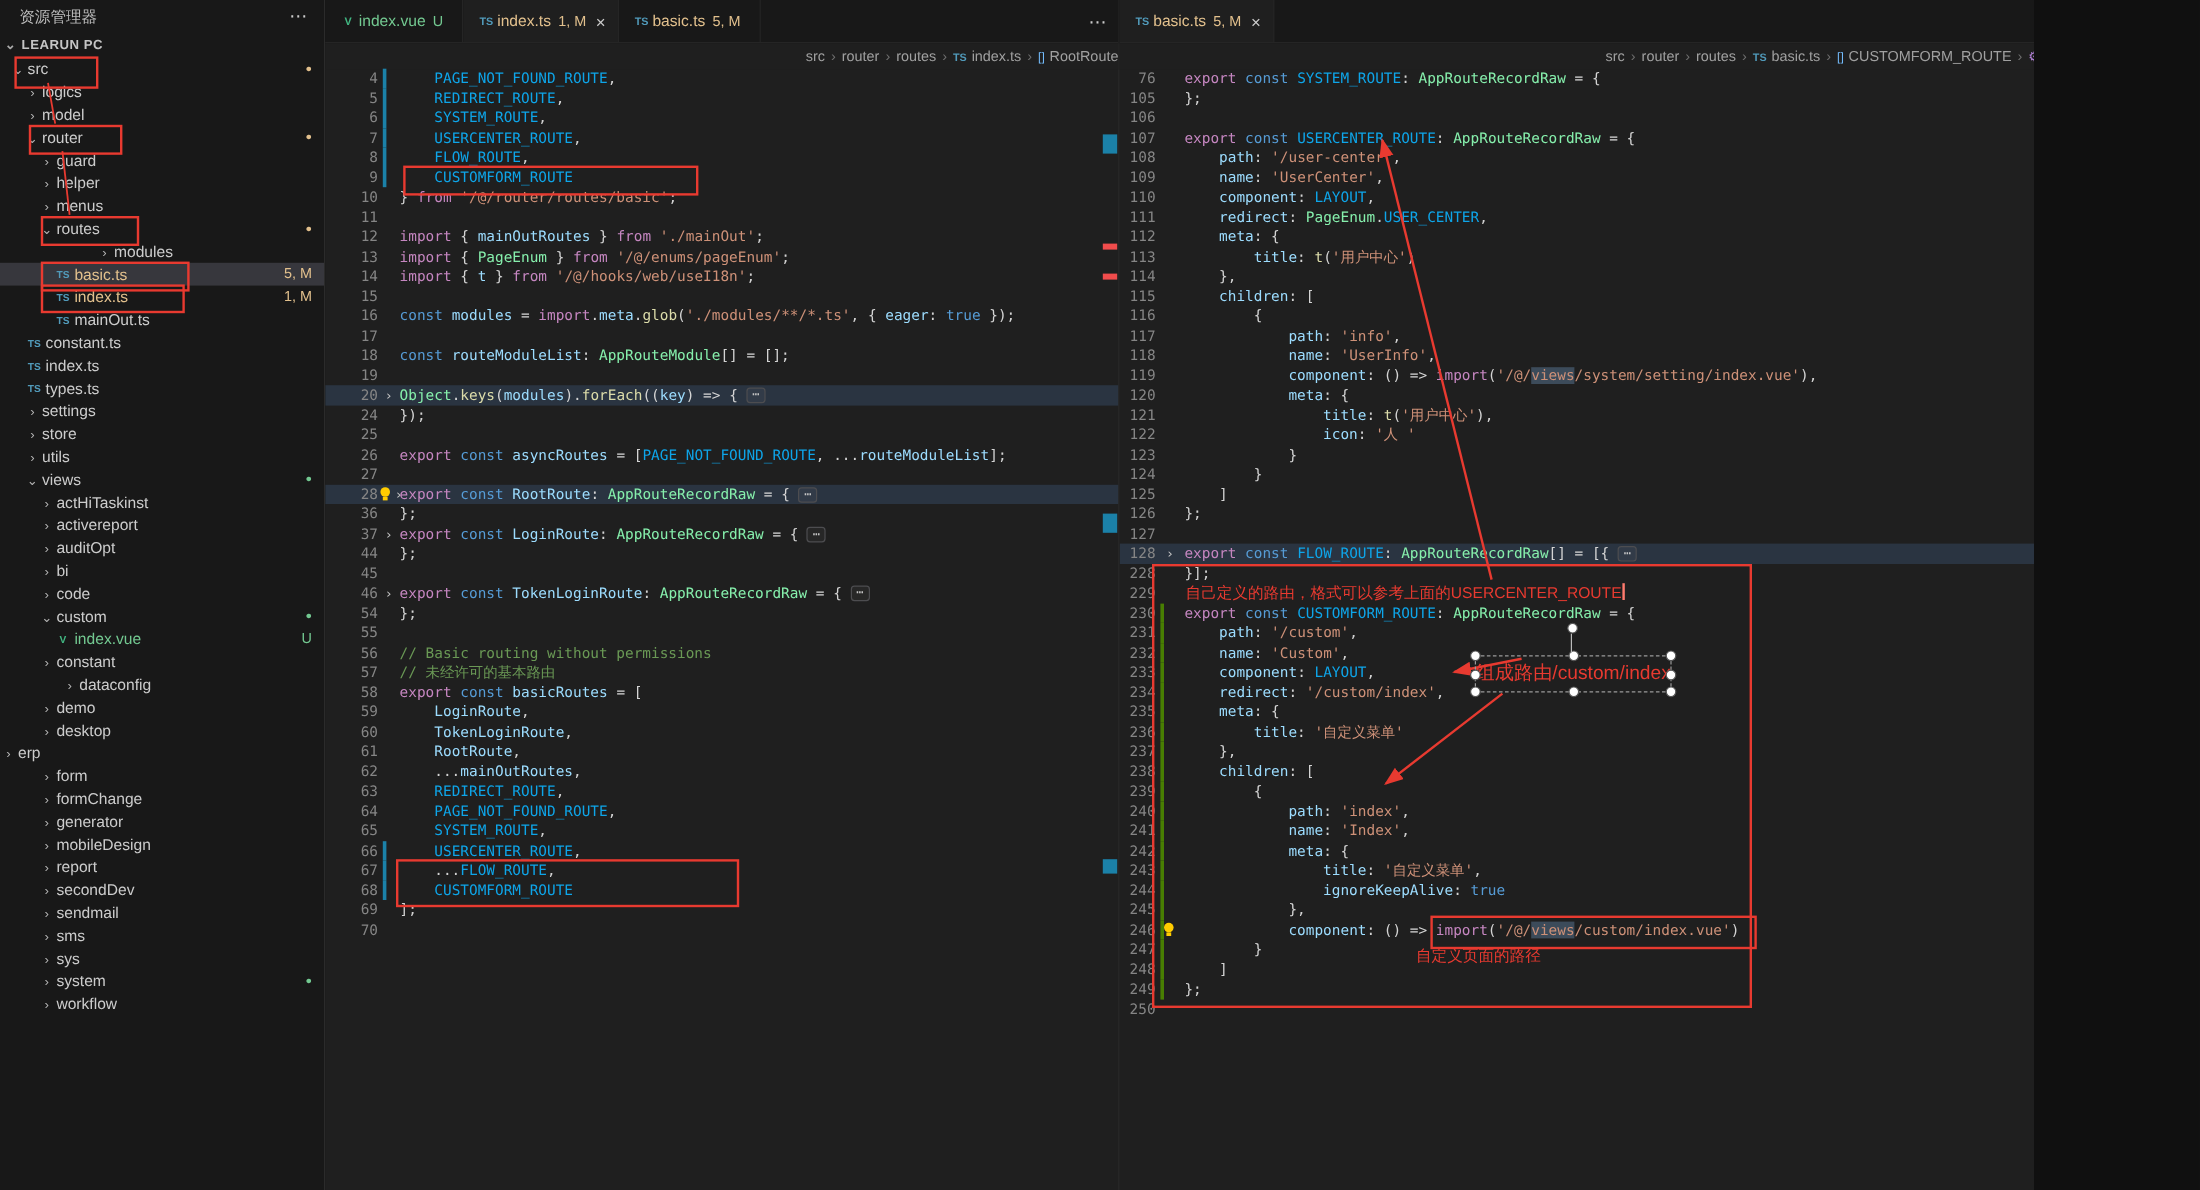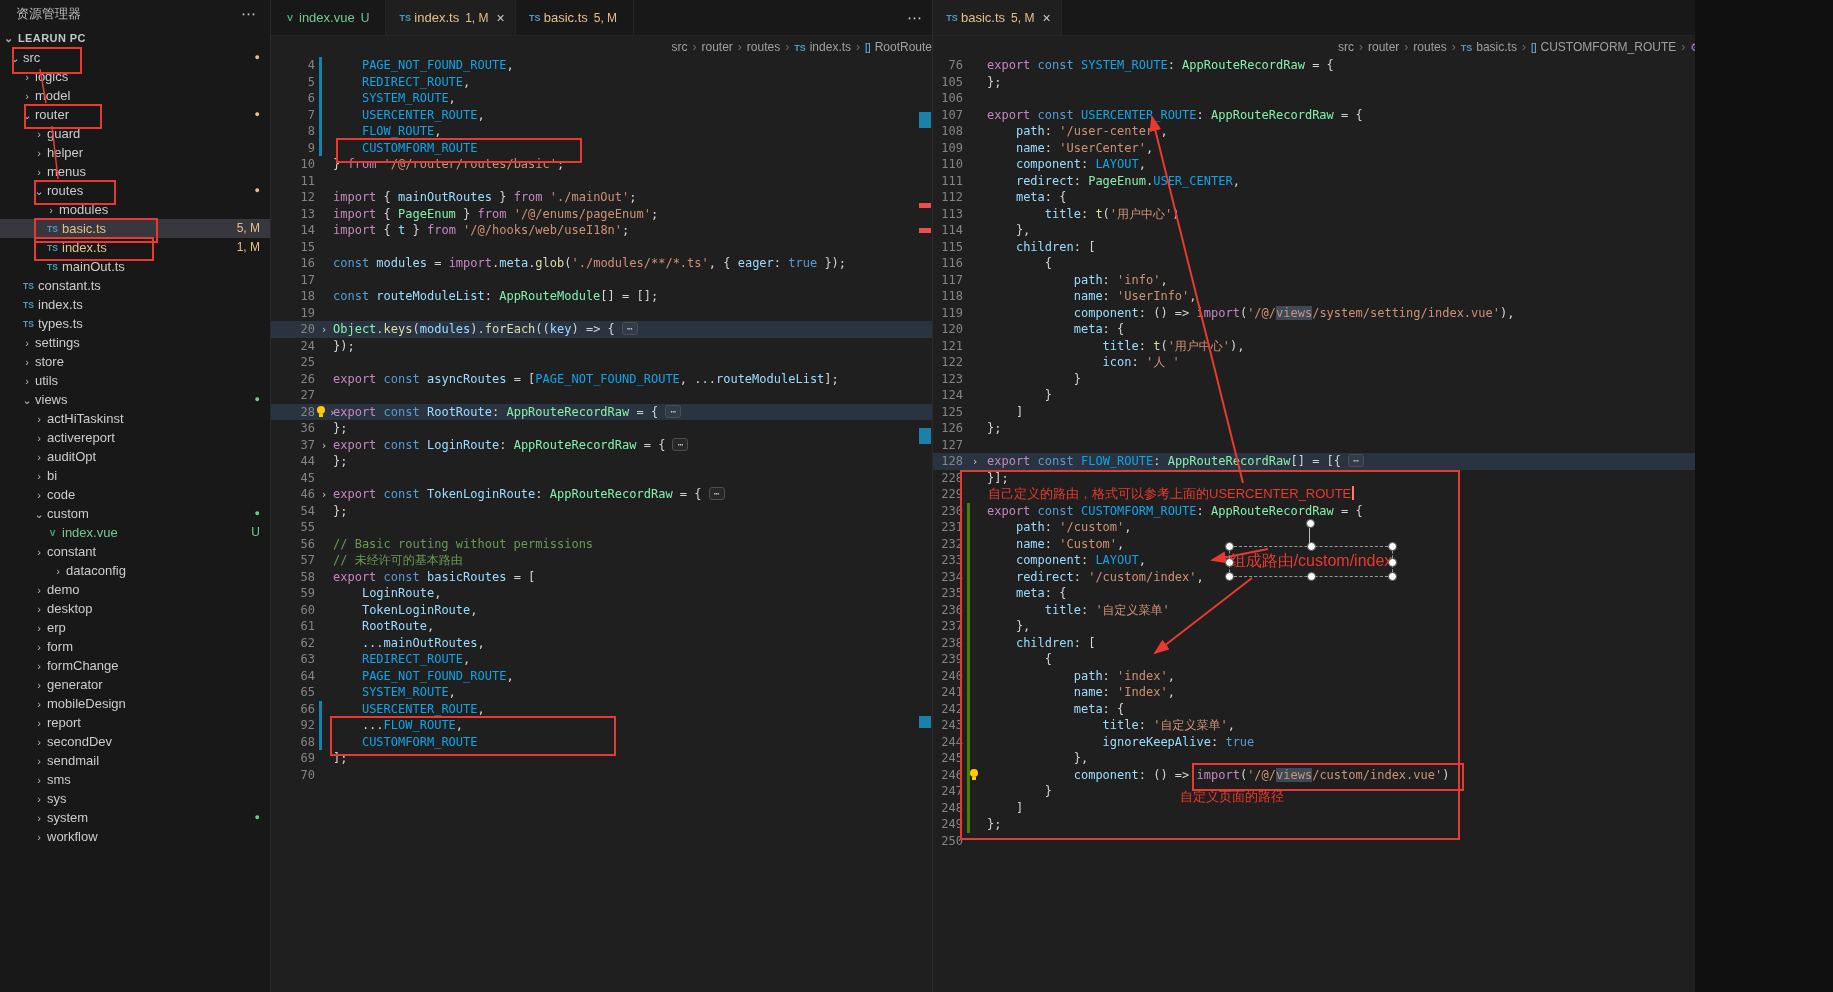--- a/index.html
+++ b/index.html
@@ -109,21 +109,21 @@
     </div>
     <div id="file-tree">
         <div class="trow" style="padding-left: 8px;"><span class="tchev">⌄</span><span class="tlabel">src</span><span class="tdot doty">●</span></div>
         <div class="trow" style="padding-left: 20px;"><span class="tchev">›</span><span class="tlabel">logics</span></div>
         <div class="trow" style="padding-left: 20px;"><span class="tchev">›</span><span class="tlabel">model</span></div>
         <div class="trow" style="padding-left: 20px;"><span class="tchev">⌄</span><span class="tlabel">router</span><span class="tdot doty">●</span></div>
         <div class="trow" style="padding-left: 32px;"><span class="tchev">›</span><span class="tlabel">guard</span></div>
         <div class="trow" style="padding-left: 32px;"><span class="tchev">›</span><span class="tlabel">helper</span></div>
         <div class="trow" style="padding-left: 32px;"><span class="tchev">›</span><span class="tlabel">menus</span></div>
         <div class="trow" style="padding-left: 32px;"><span class="tchev">⌄</span><span class="tlabel">routes</span><span class="tdot doty">●</span></div>
-        <div class="trow" style="padding-left: 44px;"><span class="tchev">›</span><span class="tlabel">modules</span></div>
+        <div class="trow" style="padding-left: 44px; margin-left: 36px;"><span class="tchev">›</span><span class="tlabel">modules</span></div>
         <div class="trow sel" style="padding-left: 44px;"><span class="ficon tsic">TS</span><span class="tlabel gitm">basic.ts</span><span class="tdeco gitm">5, M</span></div>
         <div class="trow" style="padding-left: 44px;"><span class="ficon tsic">TS</span><span class="tlabel gitm">index.ts</span><span class="tdeco gitm">1, M</span></div>
         <div class="trow" style="padding-left: 44px;"><span class="ficon tsic">TS</span><span class="tlabel">mainOut.ts</span></div>
         <div class="trow" style="padding-left: 20px;"><span class="ficon tsic">TS</span><span class="tlabel">constant.ts</span></div>
         <div class="trow" style="padding-left: 20px;"><span class="ficon tsic">TS</span><span class="tlabel">index.ts</span></div>
         <div class="trow" style="padding-left: 20px;"><span class="ficon tsic">TS</span><span class="tlabel">types.ts</span></div>
         <div class="trow" style="padding-left: 20px;"><span class="tchev">›</span><span class="tlabel">settings</span></div>
         <div class="trow" style="padding-left: 20px;"><span class="tchev">›</span><span class="tlabel">store</span></div>
         <div class="trow" style="padding-left: 20px;"><span class="tchev">›</span><span class="tlabel">utils</span></div>
         <div class="trow" style="padding-left: 20px;"><span class="tchev">⌄</span><span class="tlabel">views</span><span class="tdot dotg">●</span></div>
@@ -131,21 +131,21 @@
         <div class="trow" style="padding-left: 32px;"><span class="tchev">›</span><span class="tlabel">activereport</span></div>
         <div class="trow" style="padding-left: 32px;"><span class="tchev">›</span><span class="tlabel">auditOpt</span></div>
         <div class="trow" style="padding-left: 32px;"><span class="tchev">›</span><span class="tlabel">bi</span></div>
         <div class="trow" style="padding-left: 32px;"><span class="tchev">›</span><span class="tlabel">code</span></div>
         <div class="trow" style="padding-left: 32px;"><span class="tchev">⌄</span><span class="tlabel">custom</span><span class="tdot dotg">●</span></div>
         <div class="trow" style="padding-left: 44px;"><span class="ficon vueic">V</span><span class="tlabel gita">index.vue</span><span class="tdeco gita">U</span></div>
         <div class="trow" style="padding-left: 32px;"><span class="tchev">›</span><span class="tlabel">constant</span></div>
         <div class="trow" style="padding-left: 51px;"><span class="tchev">›</span><span class="tlabel">dataconfig</span></div>
         <div class="trow" style="padding-left: 32px;"><span class="tchev">›</span><span class="tlabel">demo</span></div>
         <div class="trow" style="padding-left: 32px;"><span class="tchev">›</span><span class="tlabel">desktop</span></div>
-        <div class="trow" style="padding-left: 32px;"><span class="tchev">›</span><span class="tlabel">erp</span></div>
+        <div class="trow" style=""><span class="tchev">›</span><span class="tlabel">erp</span></div>
         <div class="trow" style="padding-left: 32px;"><span class="tchev">›</span><span class="tlabel">form</span></div>
         <div class="trow" style="padding-left: 32px;"><span class="tchev">›</span><span class="tlabel">formChange</span></div>
         <div class="trow" style="padding-left: 32px;"><span class="tchev">›</span><span class="tlabel">generator</span></div>
         <div class="trow" style="padding-left: 32px;"><span class="tchev">›</span><span class="tlabel">mobileDesign</span></div>
         <div class="trow" style="padding-left: 32px;"><span class="tchev">›</span><span class="tlabel">report</span></div>
         <div class="trow" style="padding-left: 32px;"><span class="tchev">›</span><span class="tlabel">secondDev</span></div>
         <div class="trow" style="padding-left: 32px;"><span class="tchev">›</span><span class="tlabel">sendmail</span></div>
         <div class="trow" style="padding-left: 32px;"><span class="tchev">›</span><span class="tlabel">sms</span></div>
         <div class="trow" style="padding-left: 32px;"><span class="tchev">›</span><span class="tlabel">sys</span></div>
         <div class="trow" style="padding-left: 32px;"><span class="tchev">›</span><span class="tlabel">system</span><span class="tdot dotg">●</span></div>
@@ -210,21 +210,21 @@
         <div class="crow"><span class="cnum">57</span><span class="cslot"></span><span class="ccode"><span class="tok-m">// 未经许可的基本路由</span></span></div>
         <div class="crow"><span class="cnum">58</span><span class="cslot"></span><span class="ccode"><span class="tok-k">export</span><span class="tok-p"> </span><span class="tok-s">const</span><span class="tok-p"> </span><span class="tok-v">basicRoutes</span><span class="tok-p"> = [</span></span></div>
         <div class="crow"><span class="cnum">59</span><span class="cslot"></span><span class="ccode"><span class="tok-p">    </span><span class="tok-v">LoginRoute</span><span class="tok-p">,</span></span></div>
         <div class="crow"><span class="cnum">60</span><span class="cslot"></span><span class="ccode"><span class="tok-p">    </span><span class="tok-v">TokenLoginRoute</span><span class="tok-p">,</span></span></div>
         <div class="crow"><span class="cnum">61</span><span class="cslot"></span><span class="ccode"><span class="tok-p">    </span><span class="tok-v">RootRoute</span><span class="tok-p">,</span></span></div>
         <div class="crow"><span class="cnum">62</span><span class="cslot"></span><span class="ccode"><span class="tok-p">    ...</span><span class="tok-v">mainOutRoutes</span><span class="tok-p">,</span></span></div>
         <div class="crow"><span class="cnum">63</span><span class="cslot"></span><span class="ccode"><span class="tok-p">    </span><span class="tok-c">REDIRECT_ROUTE</span><span class="tok-p">,</span></span></div>
         <div class="crow"><span class="cnum">64</span><span class="cslot"></span><span class="ccode"><span class="tok-p">    </span><span class="tok-c">PAGE_NOT_FOUND_ROUTE</span><span class="tok-p">,</span></span></div>
         <div class="crow"><span class="cnum">65</span><span class="cslot"></span><span class="ccode"><span class="tok-p">    </span><span class="tok-c">SYSTEM_ROUTE</span><span class="tok-p">,</span></span></div>
         <div class="crow"><span class="cnum">66</span><span class="cslot"></span><span class="gbar gbmod"></span><span class="ccode"><span class="tok-p">    </span><span class="tok-c">USERCENTER_ROUTE</span><span class="tok-p">,</span></span></div>
-        <div class="crow"><span class="cnum">92</span><span class="cslot"></span><span class="gbar gbmod"></span><span class="ccode"><span class="tok-p">    ...</span><span class="tok-c">FLOW_ROUTE</span><span class="tok-p">,</span></span></div>
+        <div class="crow"><span class="cnum">67</span><span class="cslot"></span><span class="gbar gbmod"></span><span class="ccode"><span class="tok-p">    ...</span><span class="tok-c">FLOW_ROUTE</span><span class="tok-p">,</span></span></div>
         <div class="crow"><span class="cnum">68</span><span class="cslot"></span><span class="gbar gbmod"></span><span class="ccode"><span class="tok-p">    </span><span class="tok-c">CUSTOMFORM_ROUTE</span></span></div>
         <div class="crow"><span class="cnum">69</span><span class="cslot"></span><span class="ccode"><span class="tok-p">];</span></span></div>
         <div class="crow"><span class="cnum">70</span><span class="cslot"></span><span class="ccode"></span></div>
       </div>
     <div class="ruler">
       <div class="rmark rm-blue" style="top:55px;height:16px;"></div>
       <div class="rmark rm-red" style="top:146px;height:5px;"></div>
       <div class="rmark rm-red" style="top:171px;height:5px;"></div>
       <div class="rmark rm-blue" style="top:371px;height:16px;"></div>
       <div class="rmark rm-blue" style="top:659px;height:12px;"></div>

